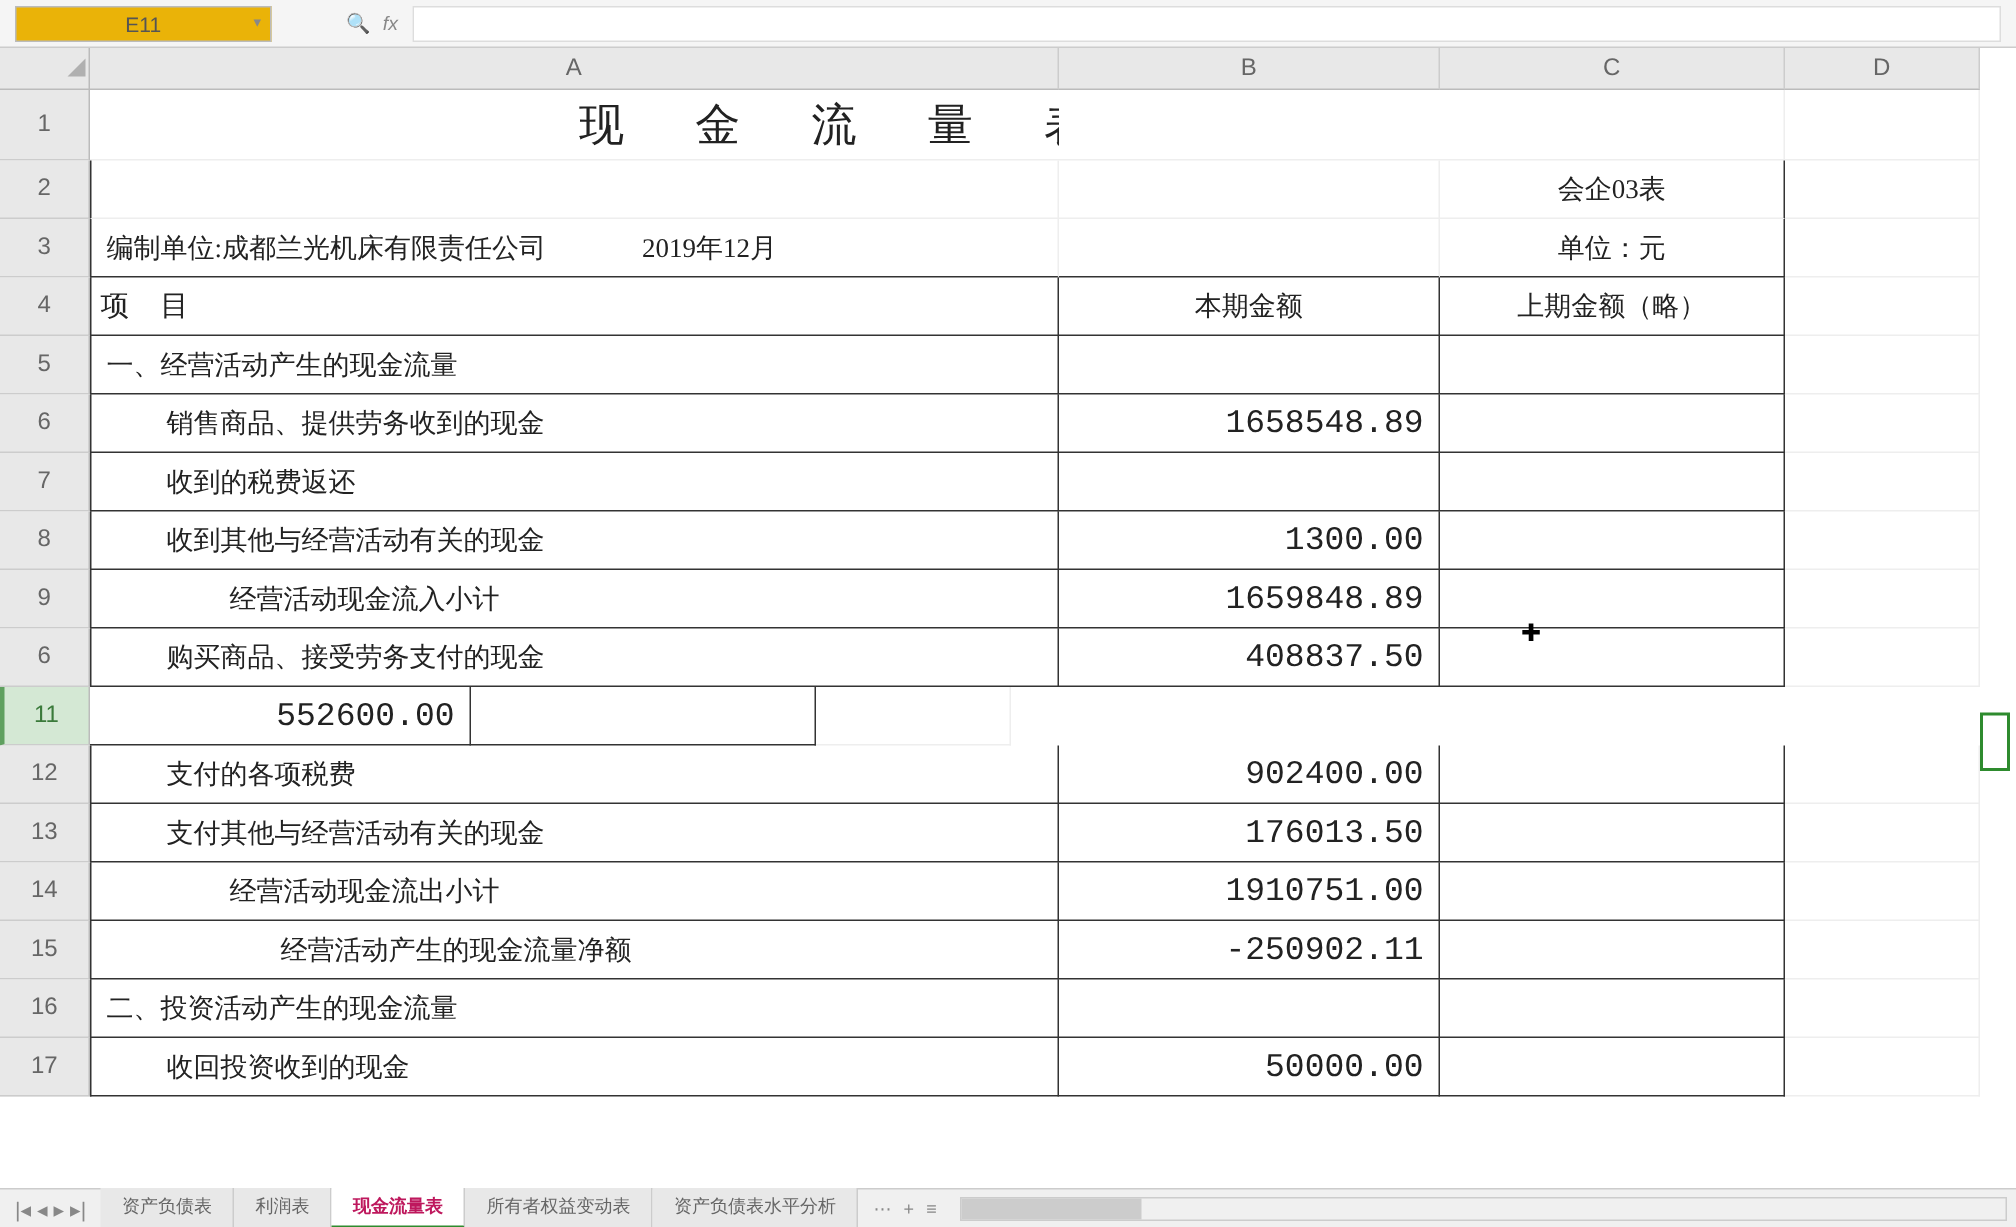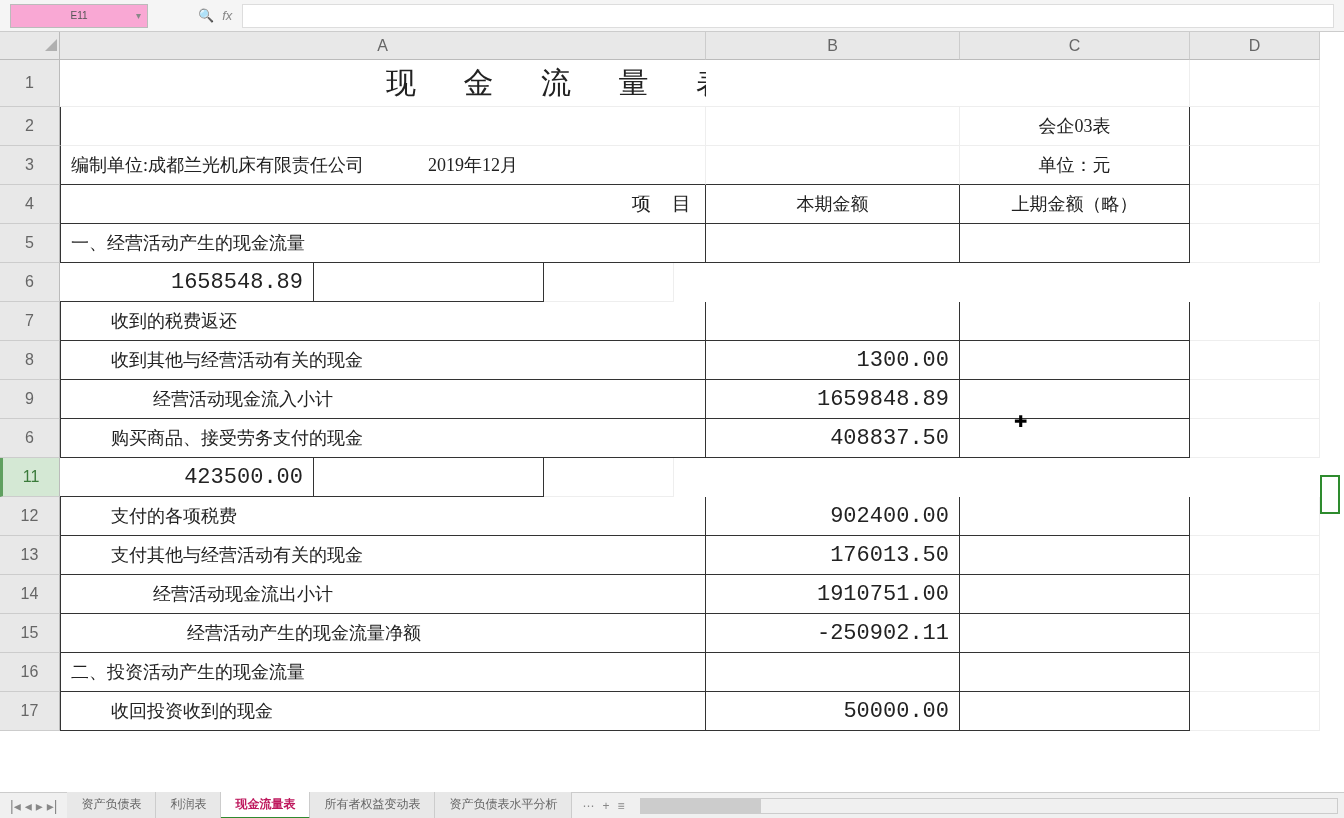--- a/index.html
+++ b/index.html
@@ -1,20 +1,20 @@
 <!DOCTYPE html>
 <html><head>
 <meta charset="utf-8">
 <style>
 * { box-sizing: border-box; margin: 0; padding: 0; }
 body { font-family: "Microsoft YaHei", SimSun, Arial, sans-serif; font-size: 14px; background: #fff; overflow: hidden; width: 1344px; height: 818px; position: relative; }
 
 
 .formula-bar { display: flex; align-items: center; height: 32px; border-bottom: 1px solid #ccc; background: #f5f5f5; padding: 2px 10px; gap: 10px; }
-.name-box { width: 138px; height: 24px; background: #f9a8d4; border: 1px solid #bbb; text-align: center; font-size: 10px; line-height: 22px; color: #555; position: relative; }
+.name-box { width: 171px; height: 24px; background: #eab308; border: 1px solid #bbb; text-align: center; font-size: 14px; line-height: 22px; color: #555; position: relative; }
 .name-box::after { content: "▾"; position: absolute; right: 6px; color: #888; font-size: 10px; }
 .fx-icons { display: flex; align-items: center; gap: 8px; color: #888; font-size: 13px; margin-left: 40px; }
 .fx-input { flex: 1; height: 24px; background: #fff; border: 1px solid #ddd; }
 
 
 .grid { position: relative; width: 100%; }
 .corner { width: 60px; height: 28px; background: #e8e8e8; border-right: 1px solid #bbb; border-bottom: 1px solid #bbb; display: flex; align-items: center; justify-content: flex-end; }
 .corner-tri { width: 0; height: 0; border-right: 12px solid #b0b0b0; border-top: 12px solid transparent; margin-right: 2px; margin-bottom: 2px; }
 .col-headers { display: flex; height: 28px; }
 .col-h { background: #e8e8e8; border-right: 1px solid #ccc; border-bottom: 1px solid #bbb; text-align: center; line-height: 28px; font-size: 16px; color: #666; font-family: Arial; }
@@ -27,21 +27,21 @@
 .col-C { width: 230px; }
 .col-D { width: 130px; }
 .r-title { height: 47px; }
 .r-norm { height: 39px; }
 
 
 .bord-l { border-left: 1px solid #333; }
 .bord-r { border-right: 1px solid #333; }
 .bord-b { border-bottom: 1px solid #333; }
 .title-text { font-size: 30px; letter-spacing: 20px; text-align: center; width: 100%; font-family: SimSun, serif; }
-.hdr-text { font-size: 19px; text-align: right; width: 100%; font-family: Liberation Sans, sans-serif; letter-spacing: 8px; }
+.hdr-text { font-size: 19px; text-align: left; width: 100%; font-family: Liberation Serif, serif; letter-spacing: 8px; }
 .num { text-align: right; width: 100%; font-family: "Courier New", monospace; font-size: 22px; padding-right: 4px; }
 .lbl { padding-left: 4px; }
 .lbl.i1 { padding-left: 44px; }
 .lbl.i2 { padding-left: 86px; }
 .lbl.i3 { padding-left: 120px; }
 .ctr { text-align: center; width: 100%; }
 
 
 .tab-bar { position: absolute; bottom: 0; left: 0; right: 0; height: 26px; background: #f0f0f0; border-top: 1px solid #ccc; display: flex; align-items: center; font-size: 12px; }
 .tab-nav { display: flex; gap: 4px; padding: 0 10px; color: #888; }
@@ -132,20 +132,23 @@
         <div class="row-h">5</div>
         <div class="cell col-A bord-l bord-r bord-b">
           <span class="lbl">一、经营活动产生的现金流量</span>
         </div>
         <div class="cell col-B bord-r bord-b"></div>
         <div class="cell col-C bord-r bord-b"></div>
         <div class="cell col-D"></div>
       </div>
       <div class="row r-norm">
         <div class="row-h">6</div>
+        <div class="cell col-A bord-l bord-r bord-b">
+          <span class="lbl i1">销售商品、提供劳务收到的现金</span>
+        </div>
         <div class="cell col-B bord-r bord-b">
           <span class="num">1658548.89</span>
         </div>
         <div class="cell col-C bord-r bord-b"></div>
         <div class="cell col-D"></div>
       </div>
       <div class="row r-norm">
         <div class="row-h">7</div>
         <div class="cell col-A bord-l bord-r bord-b">
           <span class="lbl i1">收到的税费返还</span>
@@ -183,21 +186,21 @@
         </div>
         <div class="cell col-B bord-r bord-b">
           <span class="num">408837.50</span>
         </div>
         <div class="cell col-C bord-r bord-b"></div>
         <div class="cell col-D"></div>
       </div>
       <div class="row r-norm">
         <div class="row-h active">11</div>
         <div class="cell col-B bord-r bord-b">
-          <span class="num">423500.00</span>
+          <span class="num">552600.00</span>
         </div>
         <div class="cell col-C bord-r bord-b"></div>
         <div class="cell col-D"></div>
       </div>
       <div class="row r-norm">
         <div class="row-h">12</div>
         <div class="cell col-A bord-l bord-r bord-b">
           <span class="lbl i1">支付的各项税费</span>
         </div>
         <div class="cell col-B bord-r bord-b">

